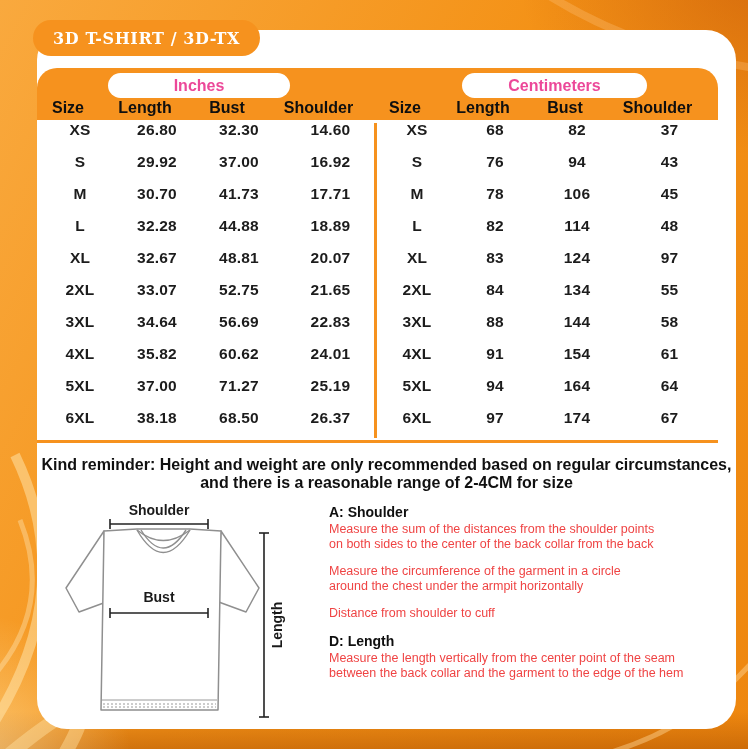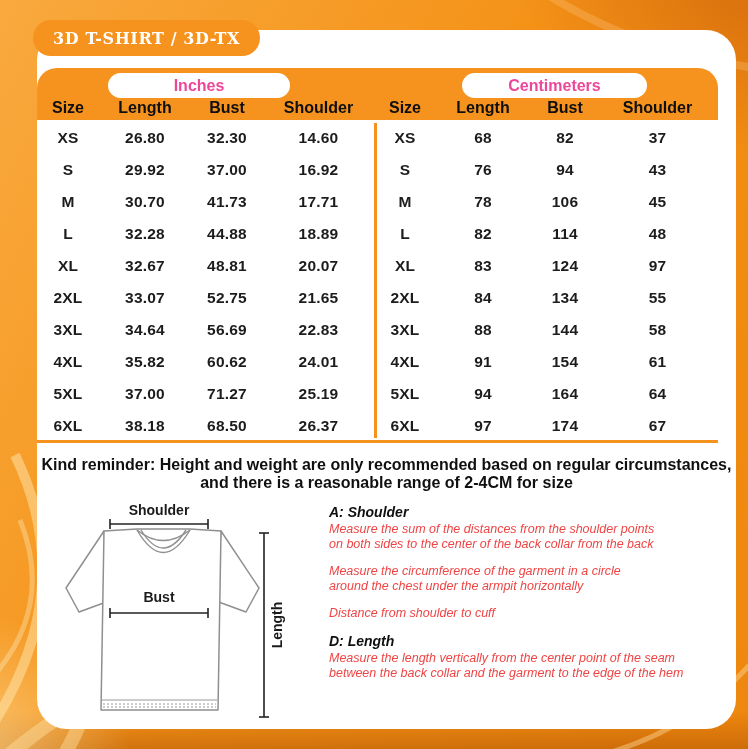--- a/index.html
+++ b/index.html
@@ -21,32 +21,32 @@
   .half.left{left:0;width:337px;}
   .half.right{left:340px;width:341px;}
   .unit-pill{position:absolute;top:5px;height:25px;background:#fff;border-radius:13px;
     display:flex;align-items:center;justify-content:center;font-weight:700;font-size:16px;color:#ec4899;}
   .half.left .unit-pill{left:71px;width:182px;}
   .half.right .unit-pill{left:85px;width:185px;}
   .cols{position:absolute;bottom:3px;left:0;width:100%;display:grid;font-weight:700;font-size:16px;color:#0f0f0f;}
   .half.left .cols, .rows-wrap.left .row{grid-template-columns:62px 92px 72px 111px;}
   .half.right .cols, .rows-wrap.right .row{grid-template-columns:56px 100px 64px 121px;}
   .cols span{text-align:center;}
-  .rows-wrap{position:absolute;top:92px;}
+  .rows-wrap{position:absolute;top:84px;padding-left:12px;}
   .rows-wrap.left{left:0;width:337px;}
   .rows-wrap.right{left:340px;width:341px;}
   .row{display:grid;height:32px;align-items:center;text-align:center;
     font-weight:700;font-size:15.5px;color:#1c1c1c;letter-spacing:0.2px;}
   .divider{position:absolute;left:337px;top:93px;width:3px;height:315px;background:#F6921E;}
   .table-hr{position:absolute;left:0;top:410px;width:681px;height:3px;background:#F6921E;}
   .reminder{position:absolute;top:426px;left:0;width:100%;text-align:center;
     font-weight:700;font-size:16px;line-height:17.5px;color:#101010;white-space:pre-line;}
   .tshirt{position:absolute;left:14px;top:466px;}
   .guide{position:absolute;left:292px;top:474px;width:392px;}
-  .guide-block{margin-bottom:12px;font-style:italic;}
+  .guide-block{margin-bottom:12px;}
   .guide-heading{font-size:14px;font-weight:700;color:#0f0f0f;line-height:16px;margin:0 0 2px 0;}
   .guide-text{font-size:12.5px;line-height:15px;color:#ef4444;margin:0;white-space:pre-line;}
 </style>
 </head>
 <body>
 
 <div class="stage">
   <div class="bg"></div>
 
   <svg class="swirls" width="748" height="749" viewBox="0 0 748 749">

